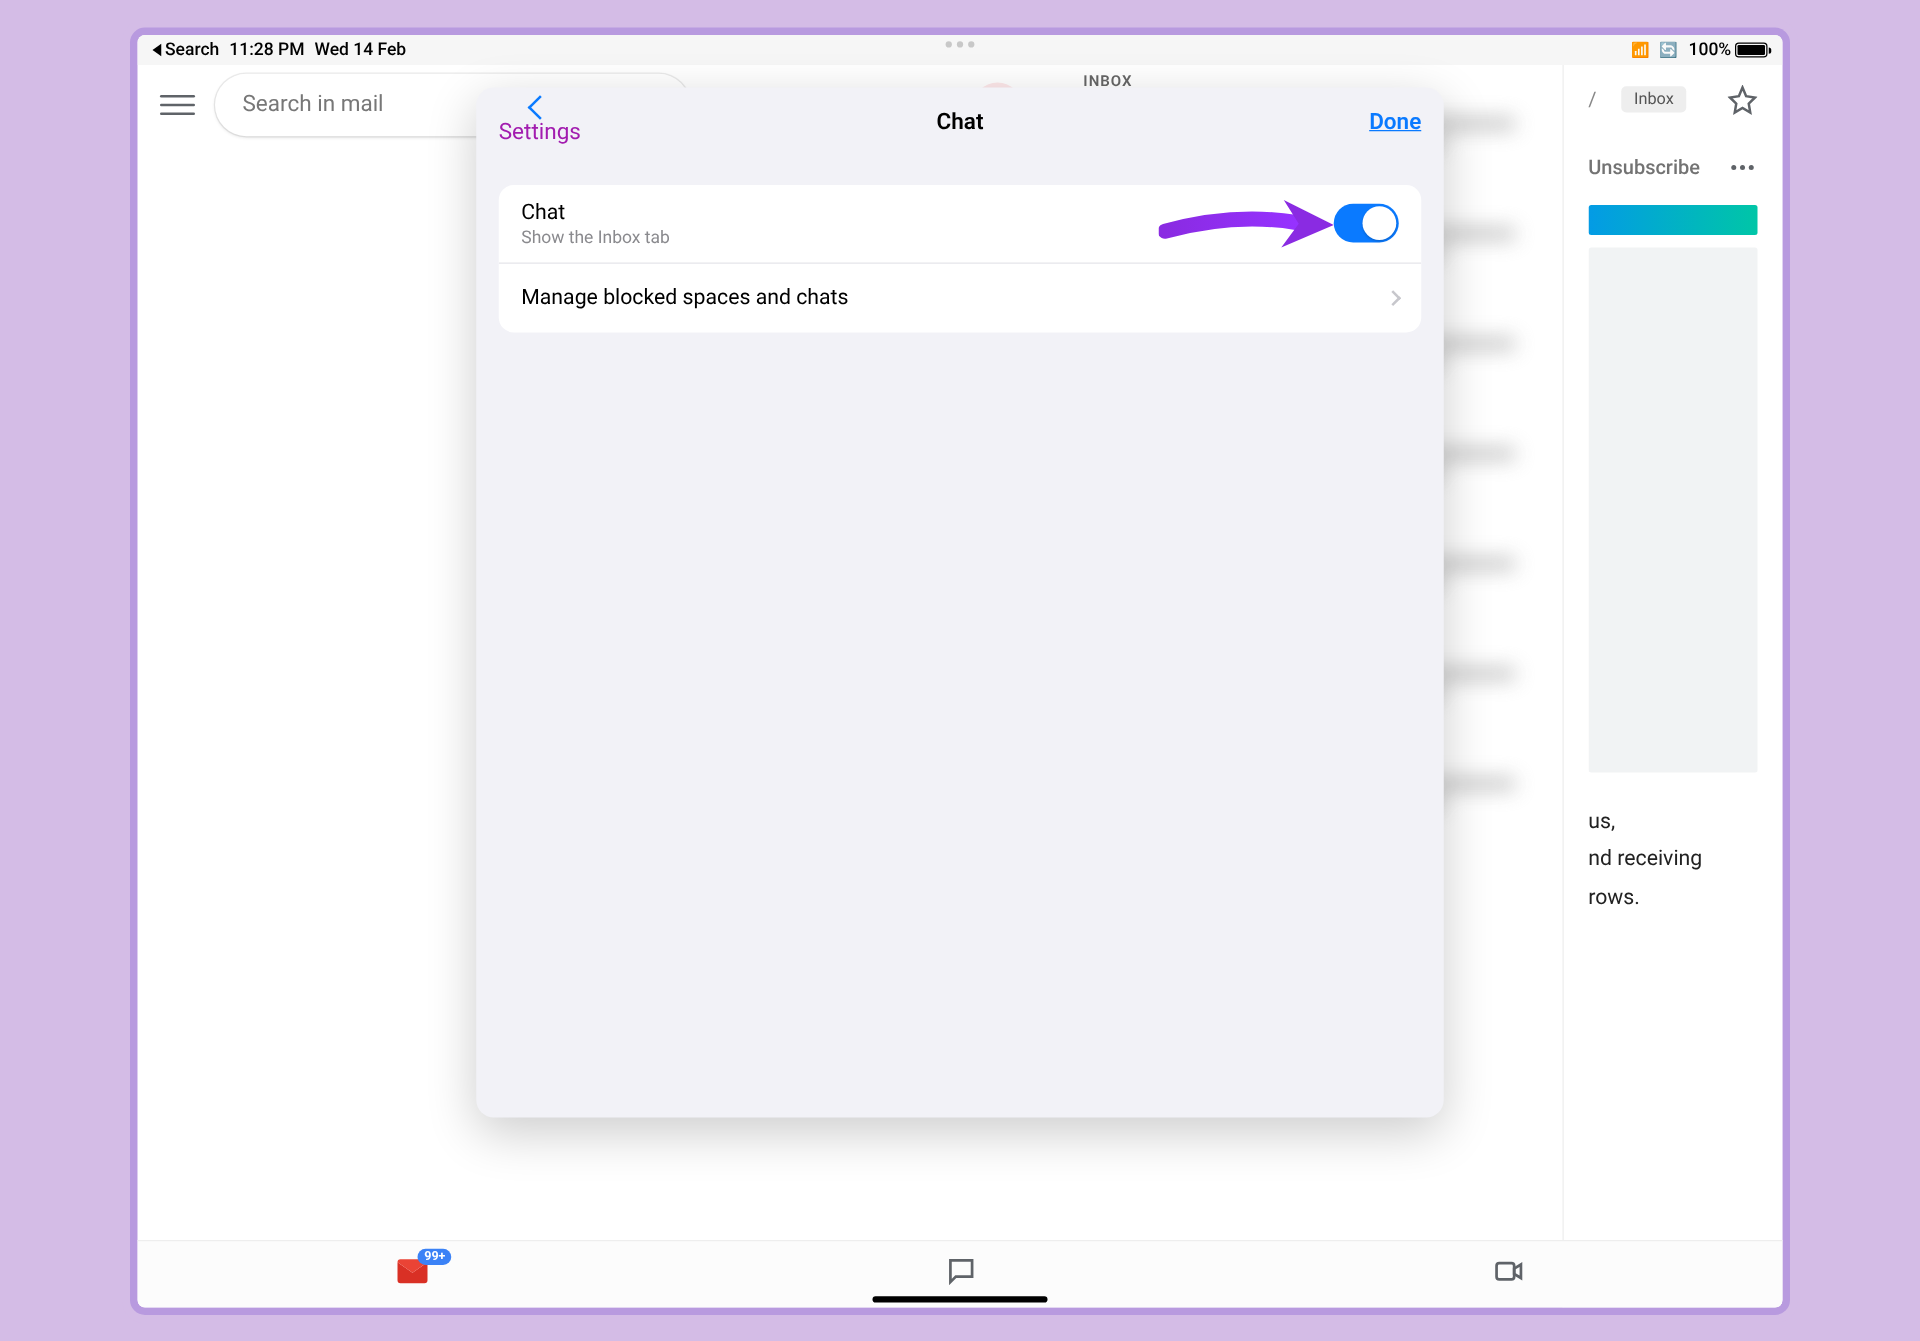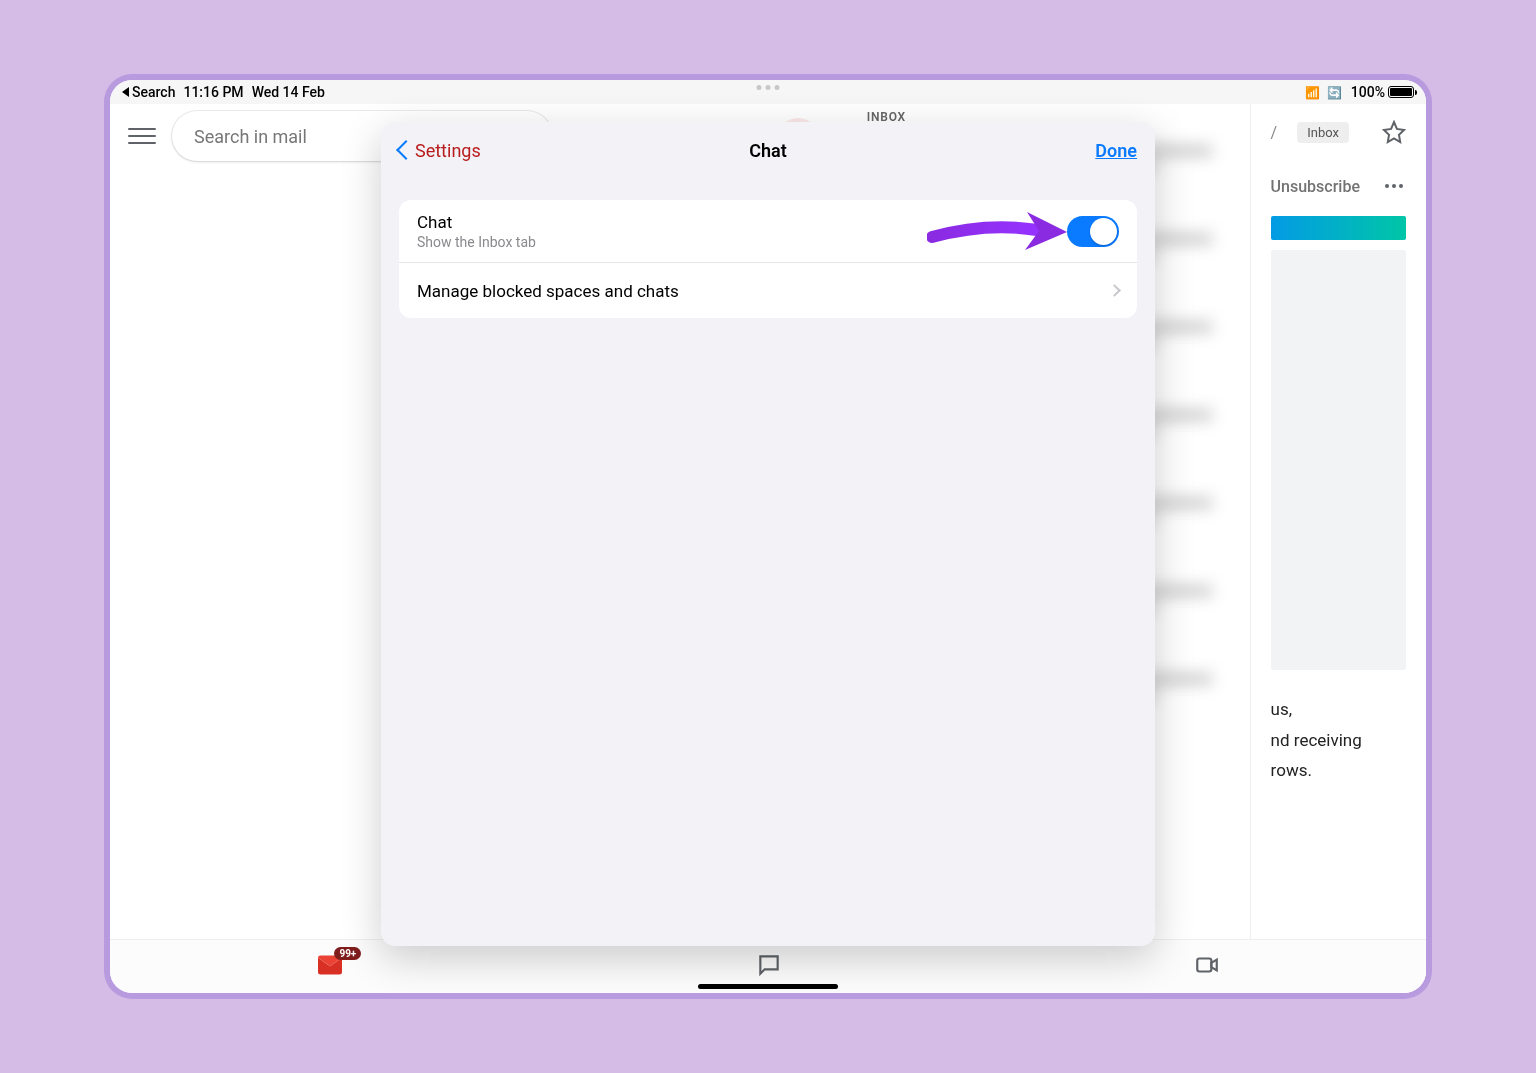--- a/index.html
+++ b/index.html
@@ -1,21 +1,21 @@
 <!DOCTYPE html>
 <html><head>
 <meta charset="utf-8">
 <style>
   * { box-sizing: border-box; margin: 0; padding: 0; font-family: -apple-system, BlinkMacSystemFont, "Segoe UI", Roboto, sans-serif; }
   html, body { width: 100%; height: 100%; }
   body { background: #d4bce6; display: flex; align-items: center; justify-content: center; }
   .device {
-    width: 1316px; height: 913px;
+    width: 1316px; height: 1018px;
     background: #fff;
-    border-radius: 22px;
+    border-radius: 6px;
     position: relative;
     overflow: hidden;
     box-shadow: 0 0 0 6px #b89adf, 0 0 0 12px #d4bce6;
   }
   
   .statusbar {
     height: 24px; width: 100%;
     background: #f6f6f6;
     display: flex; align-items: center; justify-content: space-between;
     padding: 0 12px; font-size: 14px; font-weight: 500; color: #000;
@@ -54,26 +54,26 @@
   .msg-top{height:56px;display:flex;align-items:center;justify-content:flex-end;gap:20px;}
   .inbox-tag{background:#eee;border-radius:4px;font-size:13px;padding:3px 10px;color:#555;margin-right:auto;margin-left:20px;}
   .msg-row2{display:flex;justify-content:flex-end;gap:22px;align-items:center;padding:14px 0 18px;}
   .unsub{color:#737373;font-size:16px;font-weight:500;}
   .banner{height:24px;background:linear-gradient(90deg,#039be5,#00c6a7);border-radius:2px;margin-bottom:10px;}
   .paper{background:#f1f3f4;height:420px;border-radius:2px;}
   .bodytext{margin-top:24px;color:#222;font-size:17px;line-height:1.8;text-align:left;}
   
   .bottom{position:absolute;bottom:0;left:0;right:0;height:54px;background:#fcfcfc;display:flex;align-items:center;justify-content:space-around;border-top:1px solid #eee;}
   .tab{position:relative;}
-  .badge{position:absolute;top:-6px;right:-16px;background:#7f1d1d;color:#fff;font-size:10px;padding:1px 5px;border-radius:8px;font-weight:700;}
+  .badge{position:absolute;top:-6px;right:-16px;background:#3b82f6;color:#fff;font-size:10px;padding:1px 5px;border-radius:8px;font-weight:700;}
   .homebar{position:absolute;bottom:4px;left:50%;transform:translateX(-50%);width:140px;height:5px;background:#000;border-radius:3px;}
   
   .modal{position:absolute;top:42px;left:50%;transform:translateX(-50%);width:774px;height:824px;background:#f2f2f7;border-radius:14px;box-shadow:0 12px 40px rgba(0,0,0,.2);overflow:hidden;}
   .modal-header{height:56px;display:flex;align-items:center;padding:0 18px;}
-  .back{display:flex;align-items:center;gap:2px;color:#b91c1c;font-size:18px;}
+  .back{display:flex;align-items:center;gap:2px;color:#a21caf;font-size:18px;flex-direction:column;}
   .chev-left{width:14px;height:14px;border-left:2.5px solid #0a7aff;border-bottom:2.5px solid #0a7aff;transform:rotate(45deg);}
   .modal-title{position:absolute;left:0;right:0;text-align:center;font-size:18px;font-weight:600;color:#000;pointer-events:none;}
   .done{margin-left:auto;color:#0a7aff;font-size:18px;font-weight:600;text-decoration:underline;}
   .group{margin:22px 18px 0;background:#fff;border-radius:12px;overflow:hidden;}
   .row{display:flex;align-items:center;padding:12px 18px;min-height:56px;position:relative;}
   .row + .row{border-top:1px solid #e5e5ea;}
   .row-main{flex:1;}
   .row-title{font-size:17px;color:#000;}
   .row-sub{font-size:14px;color:#8a8a8e;margin-top:2px;}
   .toggle{width:52px;height:31px;background:#0a7aff;border-radius:16px;position:relative;}
@@ -94,21 +94,21 @@
       <span></span>
       <span></span>
     </div>
 
   <div class="statusbar">
     <div class="sb-left">
       <span class="sb-app">
           <span class="tri"></span>
           <span>Search</span>
         </span>
-      <span>11:16 PM</span>
+      <span>11:28 PM</span>
       <span>Wed 14 Feb</span>
     </div>
     <div class="sb-right">
       <span class="wifi"></span>
       <span class="orient"></span>
       <span class="battery">
         <span>100%</span>
         <span class="batt-shell">
             <span class="batt-fill"></span>
           </span>

